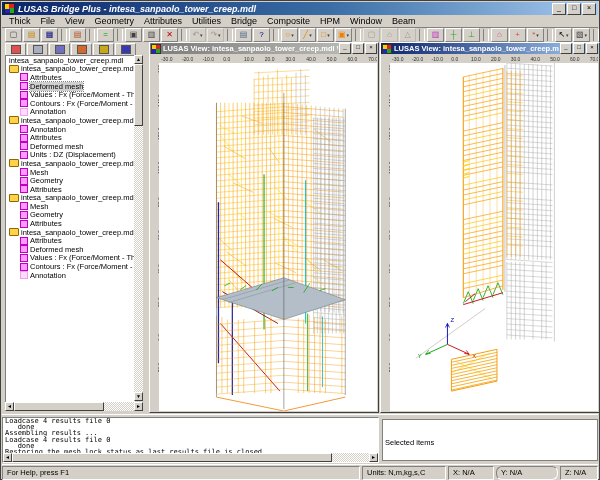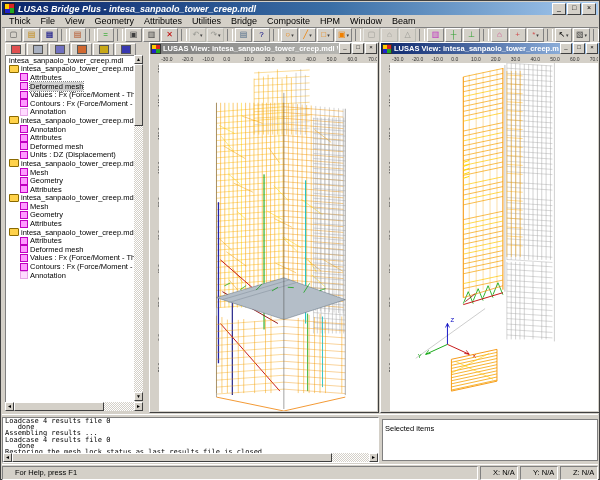--- a/index.html
+++ b/index.html
@@ -76,26 +76,26 @@
   svg text{font-family:"Liberation Sans",sans-serif;}
   
   .bottomsep{position:absolute;left:1px;top:413px;right:1px;height:3px;background:#d4d0c8;
     border-top:1px solid #fff;}
   .logpanel{position:absolute;left:1px;top:416px;width:377px;height:46px;background:#fff;
     border:1px solid;border-color:#808080 #fff #fff #808080;box-sizing:border-box;overflow:hidden;}
   .log-line{font-family:"DejaVu Sans Mono",monospace;font-size:7px;line-height:6.2px;white-space:pre;color:#000;padding-left:2px;}
   .log-hscroll{left:0;bottom:0;width:375px;height:9px;position:absolute;}
   .selpanel{position:absolute;left:381px;top:418px;width:216px;height:42px;background:#fff;
     border:1px solid #808080;box-sizing:border-box;}
-  .selpanel span{font-size:7.5px;color:#000;padding:4px 2px;display:block;}
+  .selpanel span{font-size:7.5px;color:#000;padding:18px 2px;display:block;}
   
   .statusbar{position:absolute;left:1px;right:1px;top:463px;height:16px;display:flex;gap:2px;
     background:#d4d0c8;border-top:1px solid #fff;padding-top:1px;box-sizing:border-box;}
   .status-field{border:1px solid;border-color:#808080 #fff #fff #808080;font-size:7.5px;color:#000;
-    padding:1px 12px;white-space:nowrap;overflow:hidden;box-sizing:border-box;}
+    padding:1px 4px;white-space:nowrap;overflow:hidden;box-sizing:border-box;}
 </style>
 </head>
 <body>
 
 <div id="app">
 
   <div class="titlebar">
     <span class="app-icon"></span>
     <span class="title-text">LUSAS Bridge Plus - intesa_sanpaolo_tower_creep.mdl</span>
     <span class="win-btns">
@@ -904,18 +904,19 @@
       <span class="sb-btn" style="right:0;top:0;width:7px;height:7px;">►</span>
     </div>
   </div>
 
   <div class="selpanel">
     <span>Selected items</span>
   </div>
 
   <div class="statusbar" id="statusbar">
       <div class="status-field" style="flex: 1 1 0%;">For Help, press F1</div>
-      <div class="status-field" style="width: 38px;">X: N/A</div>
-      <div class="status-field" style="width: 38px;">Y: N/A</div>
+      <div class="status-field" style="width: 84px;">Units: N,m,kg,s,C</div>
+      <div class="status-field" style="width: 46px;">X: N/A</div>
+      <div class="status-field" style="width: 62px; border-radius: 6px;">Y: N/A</div>
       <div class="status-field" style="width: 38px;">Z: N/A</div>
     </div>
 
 </div>
 
 </body></html>

